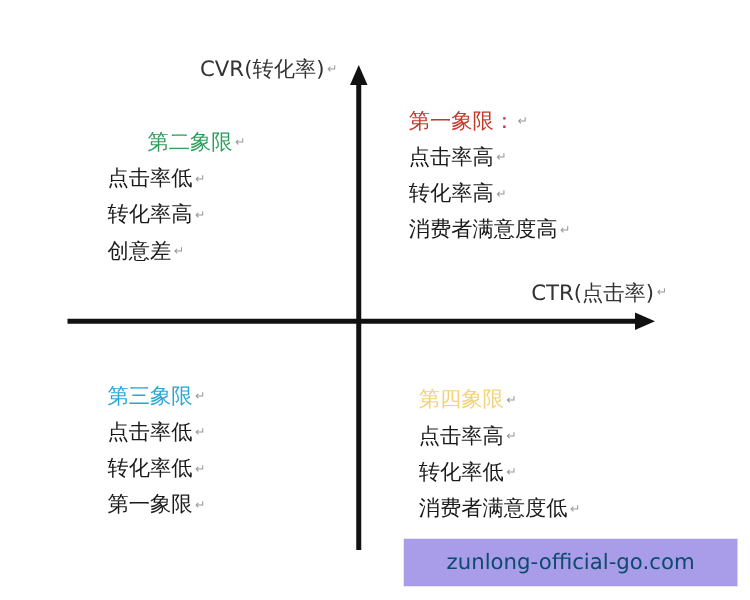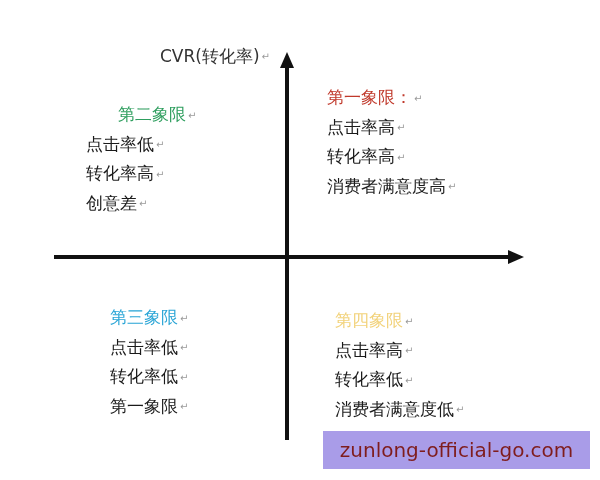--- a/index.html
+++ b/index.html
@@ -46,22 +46,22 @@
       margin-left: 2px;
       vertical-align: middle;
     }
     .watermark {
       position: absolute;
       left: 323px;
       top: 431px;
       width: 267px;
       height: 38px;
       background: #a99ce8;
-      color: #7f1d1d;
-      font-size: 20px;
+      color: #0c4a6e;
+      font-size: 17px;
       line-height: 38px;
       text-align: center;
       font-family: "DejaVu Sans", sans-serif;
     }
   </style>
 </head>
 <body>
 
 <div class="canvas">
 
@@ -71,36 +71,39 @@
     <polygon points="524,257 508,250 508,264" fill="#111111"></polygon>
 
     <line x1="287" y1="440" x2="287" y2="64" stroke="#111111" stroke-width="4"></line>
     <polygon points="287,52 280,68 294,68" fill="#111111"></polygon>
   </svg>
 
   <div class="axis-label" style="left:160px; top:46px;">
     <span>CVR(转化率)</span><span class="para">↵</span>
   </div>
 
+  <div class="axis-label" style="left:425px; top:225px;">
+    <span>CTR(点击率)</span><span class="para">↵</span>
+  </div>
 
   <div class="quadrant" style="left:86px; top:100px;">
     <span class="line"><span id="q2t" style="color: rgb(46, 158, 94); margin-left: 32px;">第二象限</span><span class="para">↵</span></span>
     <span class="line"><span>点击率低</span><span class="para">↵</span></span>
     <span class="line"><span>转化率高</span><span class="para">↵</span></span>
     <span class="line"><span>创意差</span><span class="para">↵</span></span>
   </div>
 
   <div class="quadrant" style="left:327px; top:83px;">
     <span class="line"><span id="q1t" style="color: rgb(192, 57, 43);">第一象限：</span><span class="para">↵</span></span>
     <span class="line"><span>点击率高</span><span class="para">↵</span></span>
     <span class="line"><span>转化率高</span><span class="para">↵</span></span>
     <span class="line"><span>消费者满意度高</span><span class="para">↵</span></span>
   </div>
 
-  <div class="quadrant" style="left:86px; top:303px;margin-left:24px;">
+  <div class="quadrant" style="left:86px; top:303px;">
     <span class="line"><span id="q3t" style="color: rgb(42, 165, 214);">第三象限</span><span class="para">↵</span></span>
     <span class="line"><span>点击率低</span><span class="para">↵</span></span>
     <span class="line"><span>转化率低</span><span class="para">↵</span></span>
     <span class="line"><span>第一象限</span><span class="para">↵</span></span>
   </div>
 
   <div class="quadrant" style="left:335px; top:306px;">
     <span class="line"><span id="q4t" style="color: rgb(242, 210, 122); margin-top: 28px;">第四象限</span><span class="para">↵</span></span>
     <span class="line"><span>点击率高</span><span class="para">↵</span></span>
     <span class="line"><span>转化率低</span><span class="para">↵</span></span>

